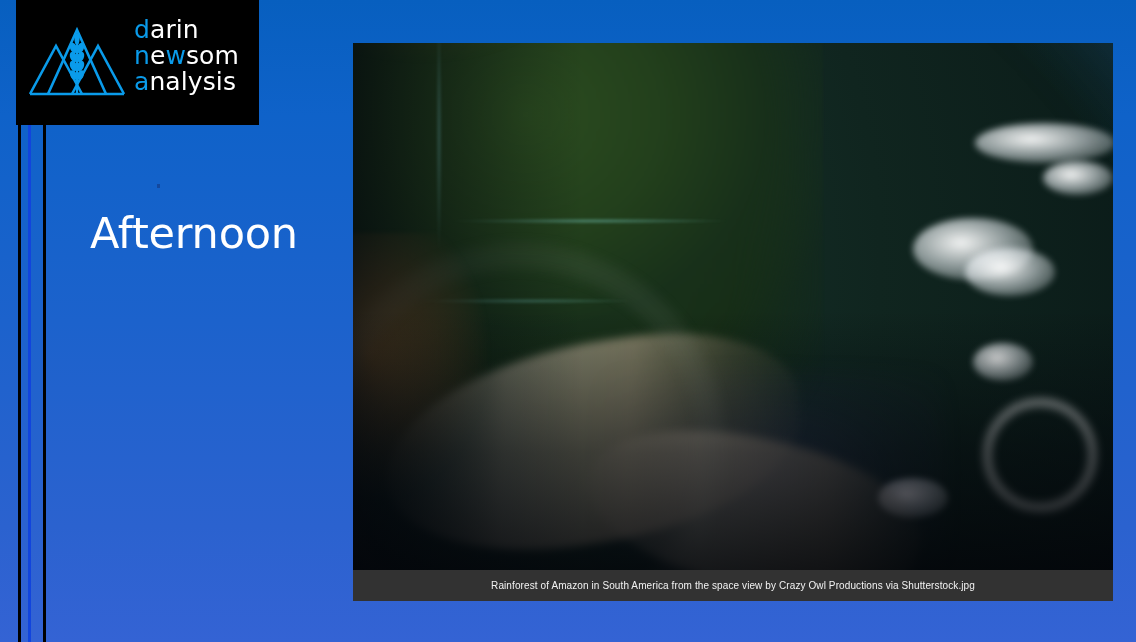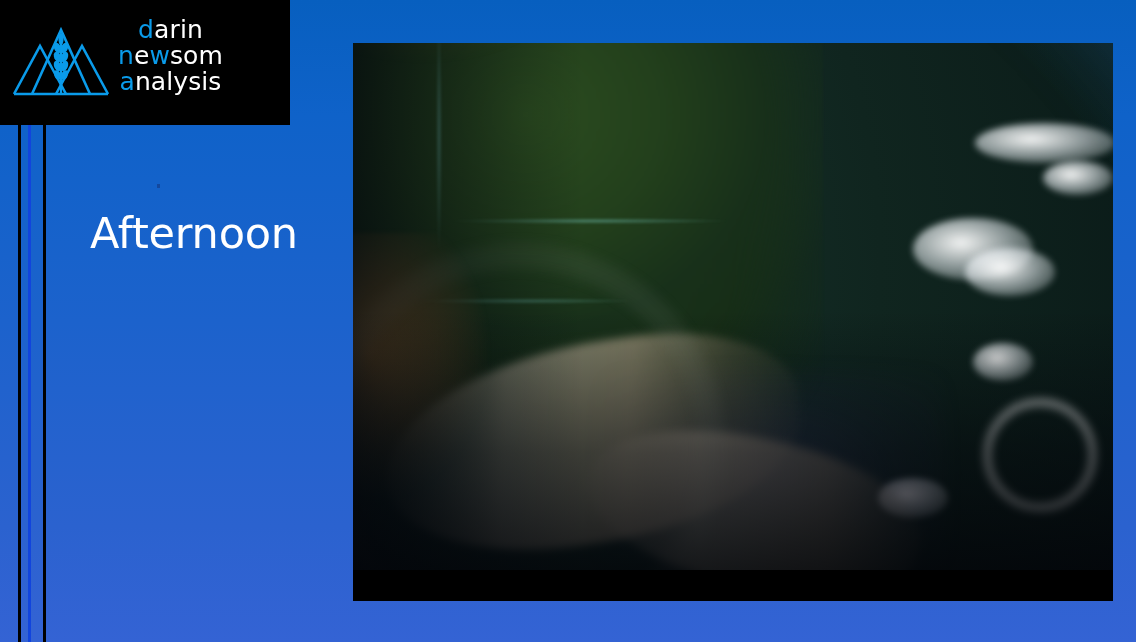--- a/index.html
+++ b/index.html
@@ -24,27 +24,26 @@
     position: absolute;
     top: 125px;
     bottom: 0;
   }
   .vstripe.black { background: #000000; }
   .vstripe.blue  { background: #1144dd; }
 
   
   #logo-box {
     position: absolute;
-    left: 0;
+    left: 16px;
     top: 0;
-    width: 290px;
+    width: 243px;
     height: 125px;
     background: #000000;
     overflow: hidden;
-    text-align: center;
   }
   #logo-mark {
     position: absolute;
     left: 12px;
     top: 26px;
     width: 100px;
     height: 75px;
   }
   #logo-text {
     position: absolute;
@@ -362,15 +361,18 @@
       <div class="cloud" style="left:525px;top:435px;width:70px;height:40px;"></div>
 
       <div class="violet-glow"></div>
       <div class="dust-plume"></div>
       <div class="dust-plume2"></div>
       <div class="lens-arc"></div>
       <div class="left-dark"></div>
       <div class="night-shadow"></div>
     </div>
 
+    <div id="caption-bar">
+      <span id="caption-text">Rainforest of Amazon in South America from the space view by Crazy Owl Productions via Shutterstock.jpg</span>
+    </div>
   </div>
 
 </div>
 
 </body></html>

